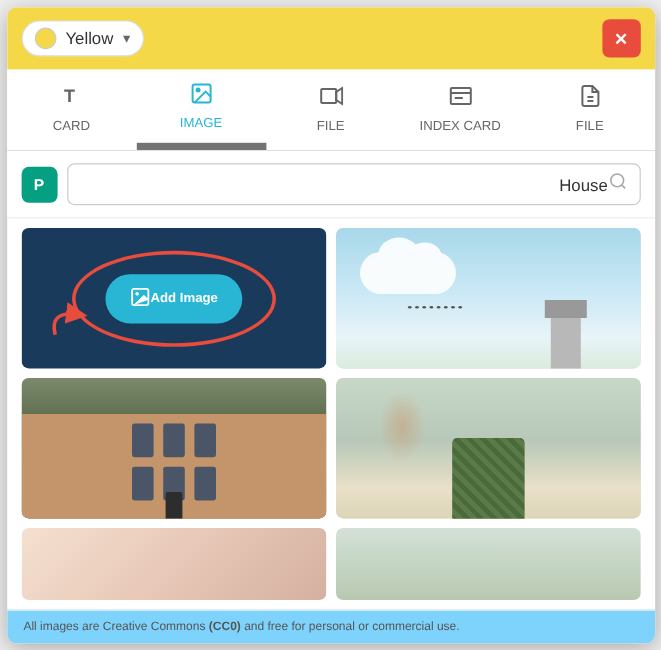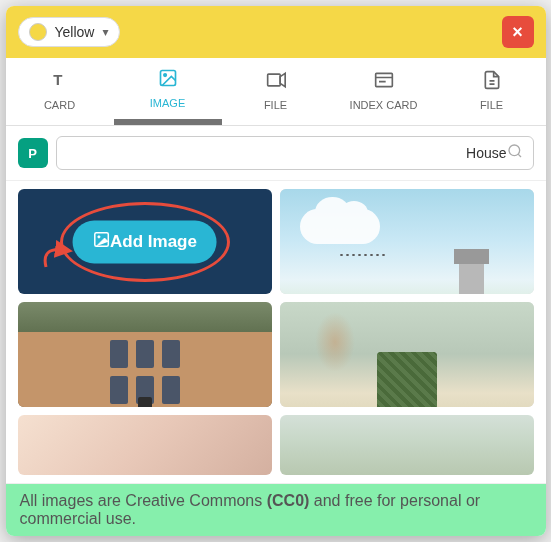--- a/index.html
+++ b/index.html
@@ -313,21 +313,21 @@
       left: 50%;
       transform: translate(-50%, -50%);
       z-index: 10;
     }
     .add-image-btn {
       background: #29b6d4;
       color: #fff;
       border: none;
       border-radius: 24px;
       padding: 10px 20px;
-      font-size: 17px;
+      font-size: 11px;
       font-weight: bold;
       cursor: pointer;
       display: flex;
       align-items: center;
       gap: 0;
       white-space: nowrap;
     }
     
     .red-circle {
       position: absolute;
@@ -336,24 +336,24 @@
       transform: translate(-50%, -50%);
       width: 170px;
       height: 80px;
       border: 3px solid #e74c3c;
       border-radius: 50%;
       pointer-events: none;
     }
     
     .footer {
       padding: 8px 14px;
-      font-size: 16px;
+      font-size: 10px;
       color: #555;
       border-top: 1px solid #eee;
-      background: #86efac;
+      background: #7dd3fc;
     }
     .footer strong {
       font-weight: bold;
     }
     
     .image-grid::-webkit-scrollbar { width: 6px; }
     .image-grid::-webkit-scrollbar-track { background: #f0f0f0; }
     .image-grid::-webkit-scrollbar-thumb { background: #ccc; border-radius: 3px; }
   </style>
 </head>

